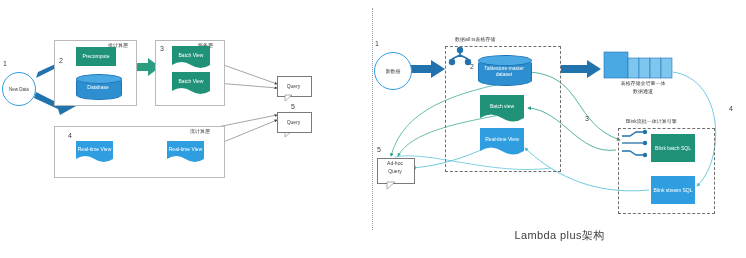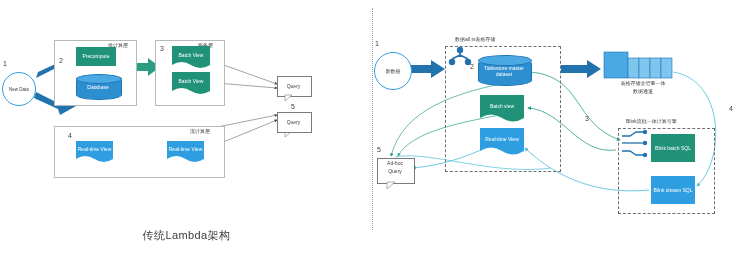--- a/index.html
+++ b/index.html
@@ -119,21 +119,20 @@
       <path d="M285,131 l0,6 l7,-6 z" fill="#fff" stroke="#7a7a7a" stroke-width="0.6"></path>
     </svg>
     <div class="calloutTxt" style="left:277px;top:76px;width:33px;height:19px;">Query</div>
 
     <div style="position:absolute;left:277px;top:112px;width:33px;height:19px;
                 border:1px solid #7a7a7a;background:#fff;"></div>
     <div class="calloutTxt" style="left:277px;top:112px;width:33px;height:19px;">Query</div>
 
     <div class="num" style="left:291px;top:103px;">5</div>
 
-    <div class="caption" id="left-caption">传统Lambda架构</div>
   </div>
 
   <div id="right-panel" class="panel">
 
     <svg class="svgwrap" viewBox="0 0 373 258">
       <defs>
         <marker id="rm-teal" markerWidth="5" markerHeight="5" refX="4" refY="2.5" orient="auto">
           <path d="M0,0 L5,2.5 L0,5 z" fill="#2aa18a"></path>
         </marker>
         <marker id="rm-cyan" markerWidth="5" markerHeight="5" refX="4" refY="2.5" orient="auto">
@@ -238,15 +237,16 @@
 
     <div style="position:absolute;left:4px;top:158px;width:36px;height:24px;
                 border:1px solid #7a7a7a;background:#fff;"></div>
     <svg class="svgwrap" viewBox="0 0 373 258">
       <path d="M14,182 l0,7 l8,-7 z" fill="#fff" stroke="#7a7a7a" stroke-width="0.6"></path>
     </svg>
     <div style="position:absolute;left:4px;top:160px;width:36px;text-align:center;font-size:5px;color:#3c3c3c;">Ad-hoc</div>
     <div style="position:absolute;left:4px;top:168px;width:36px;text-align:center;font-size:5px;color:#3c3c3c;">Query</div>
     <div class="num" style="left:4px;top:146px;">5</div>
 
+    <div class="caption" id="right-caption">Lambda plus架构</div>
   </div>
 
 </div>
 
 </body></html>

